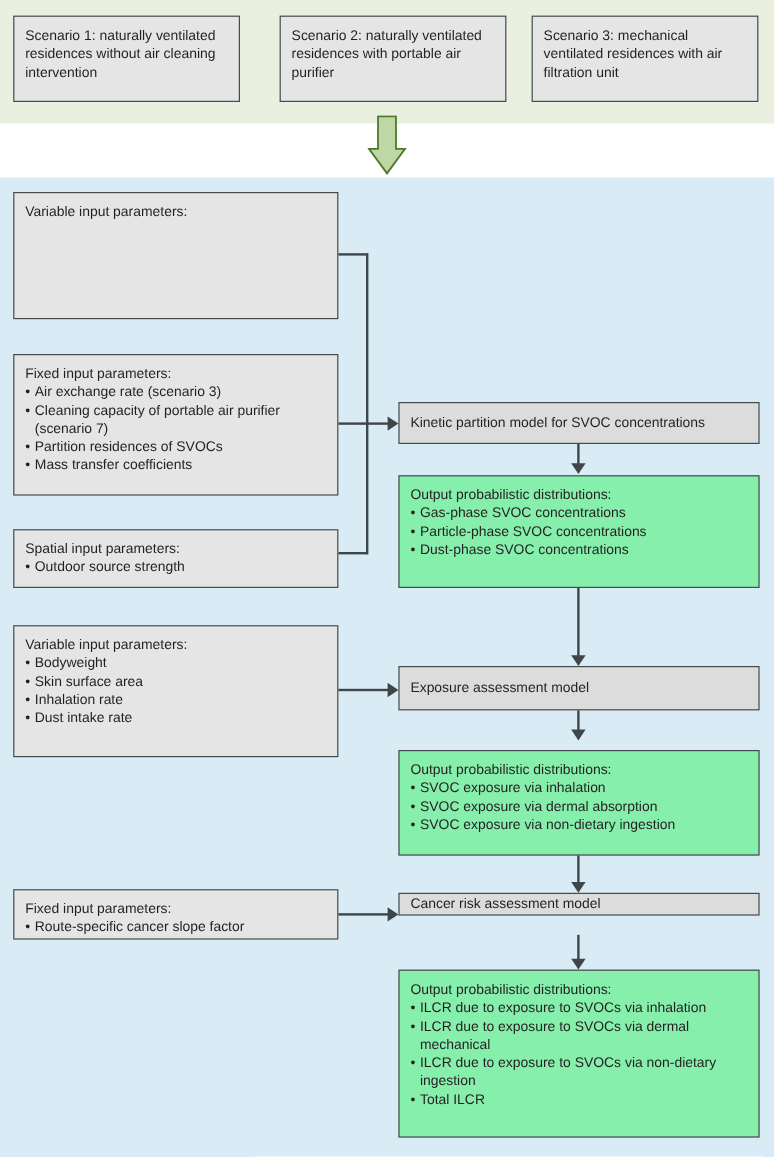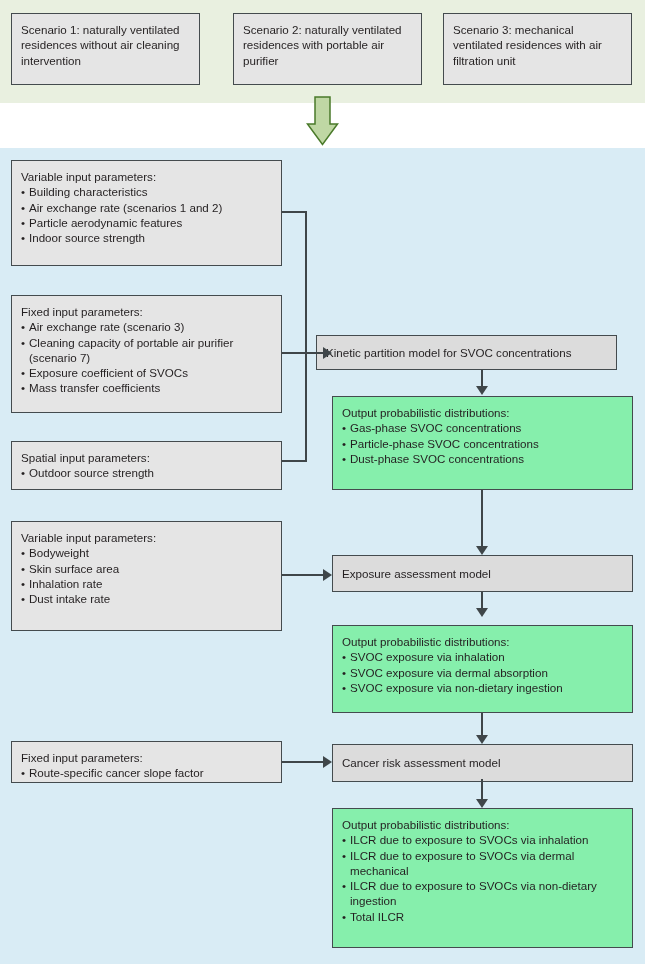--- a/index.html
+++ b/index.html
@@ -121,34 +121,28 @@
   <div class="box" style="left:443px; top:13px; width:189px; height:72px;">
     <div>Scenario 3: mechanical ventilated residences with air filtration unit</div>
   </div>
 
   <svg id="green-arrow" viewBox="0 0 33 50">
     <polygon points="9,1 24,1 24,28 31.5,28 16.5,48.5 1.5,28 9,28" fill="#bfd7a4" stroke="#4a7a2a" stroke-width="1.5" stroke-linejoin="miter"></polygon>
   </svg>
 
   <div class="box" style="left:11px; top:160px; width:271px; height:106px;">
     <div class="head">Variable input parameters:</div>
-    <ul class="bullets">
-      <li>Building characteristics</li>
-      <li>Air exchange rate (scenarios 1 and 2)</li>
-      <li>Particle aerodynamic features</li>
-      <li>Indoor source strength</li>
-    </ul>
   </div>
 
   <div class="box" style="left:11px; top:295px; width:271px; height:118px;">
     <div class="head">Fixed input parameters:</div>
     <ul class="bullets">
       <li>Air exchange rate (scenario 3)</li>
       <li>Cleaning capacity of portable air purifier (scenario 7)</li>
-      <li>Exposure coefficient of SVOCs</li>
+      <li>Partition residences of SVOCs</li>
       <li>Mass transfer coefficients</li>
     </ul>
   </div>
 
   <div class="box" style="left:11px; top:441px; width:271px; height:49px;">
     <div class="head">Spatial input parameters:</div>
     <ul class="bullets">
       <li>Outdoor source strength</li>
     </ul>
   </div>
@@ -163,29 +157,29 @@
     </ul>
   </div>
 
   <div class="box" style="left:11px; top:741px; width:271px; height:42px;">
     <div class="head">Fixed input parameters:</div>
     <ul class="bullets">
       <li>Route-specific cancer slope factor</li>
     </ul>
   </div>
 
-  <div class="box gray" style="left:316px; top:335px; width:301px; height:35px;">
+  <div class="box gray" style="left:332px; top:335px; width:301px; height:35px;">
     <div>Kinetic partition model for SVOC concentrations</div>
   </div>
 
   <div class="box gray" style="left:332px; top:555px; width:301px; height:37px;">
     <div>Exposure assessment model</div>
   </div>
 
-  <div class="box gray" style="left:332px; top:744px; width:301px; height:38px;">
+  <div class="box gray" style="left:332px; top:744px; width:301px; height:19px;">
     <div>Cancer risk assessment model</div>
   </div>
 
   <div class="box pink" style="left:332px; top:396px; width:301px; height:94px;">
     <div class="head">Output probabilistic distributions:</div>
     <ul class="bullets">
       <li>Gas-phase SVOC concentrations</li>
       <li>Particle-phase SVOC concentrations</li>
       <li>Dust-phase SVOC concentrations</li>
     </ul>

